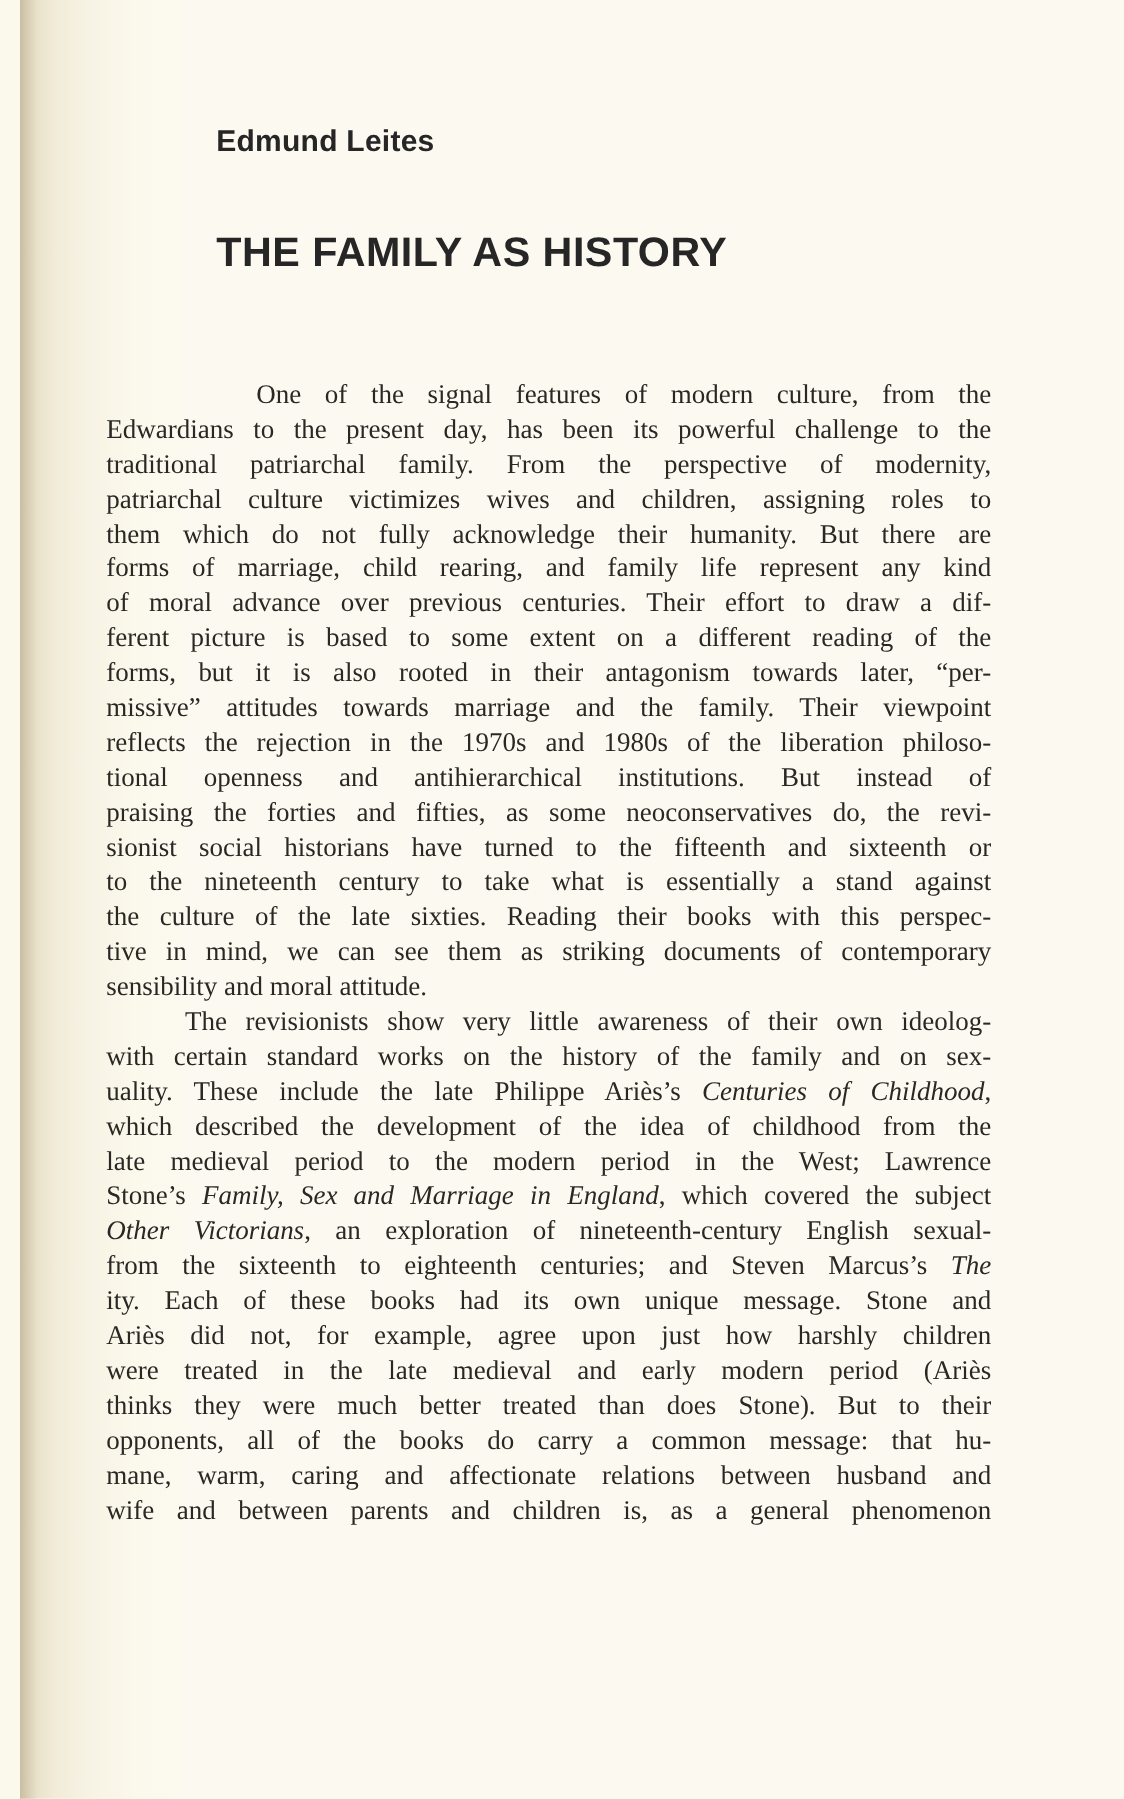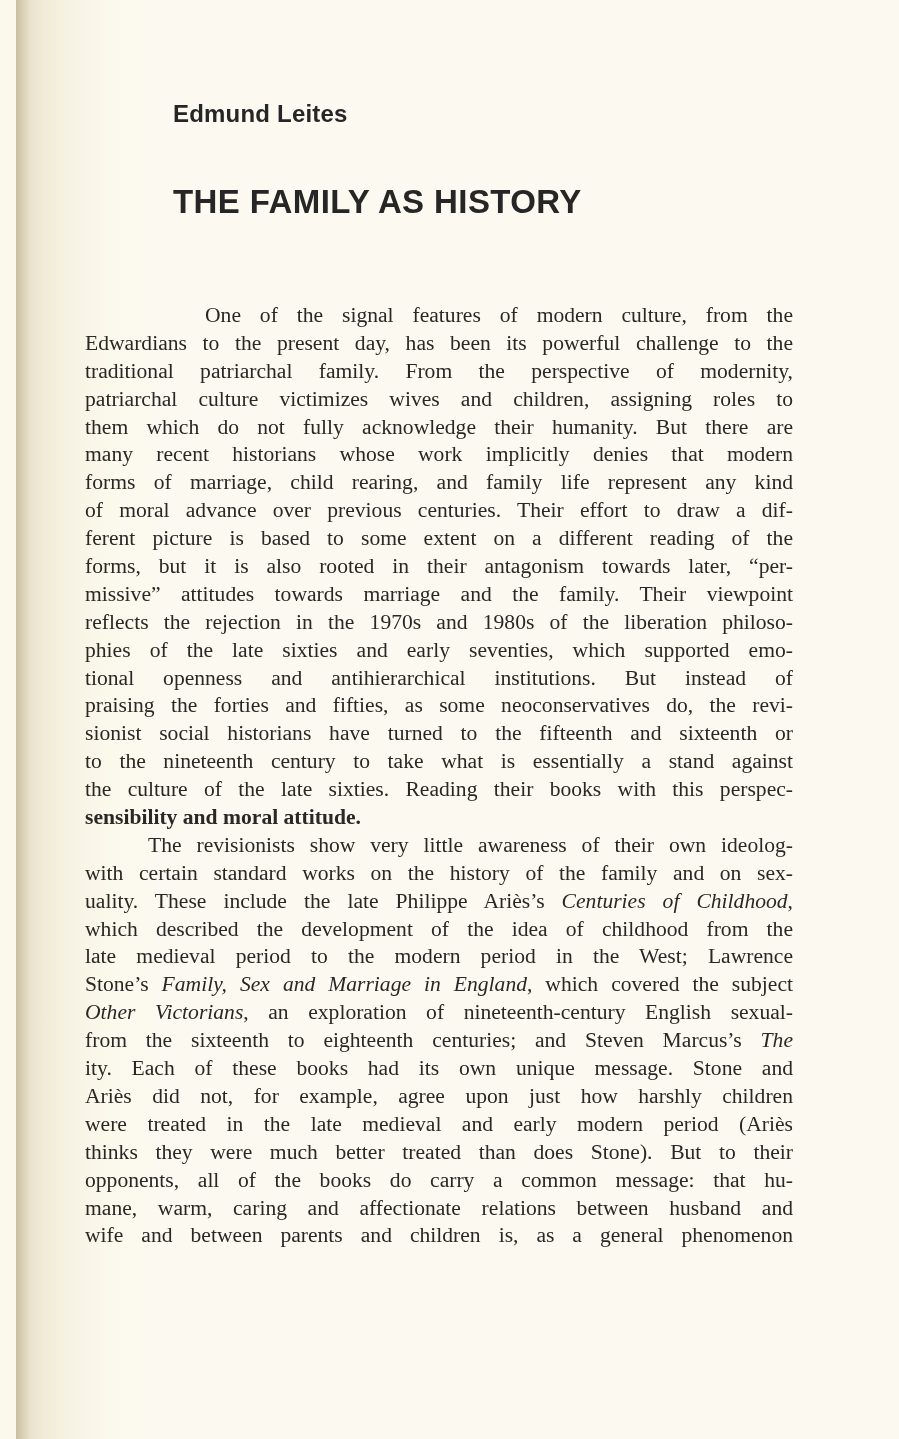--- a/index.html
+++ b/index.html
@@ -69,21 +69,20 @@
   .line {
     display: block;
     white-space: nowrap;
     text-align: justify;
     text-align-last: justify;
     height: 27.9px;
     margin-left: 16px;
   }
   .line.last {
     text-align-last: left;
-    font-weight: bold;
   }
   .line.indent-big {
     padding-left: 120px;
   }
   .line.indent {
     padding-left: 63px;
   }
   .it {
     font-style: italic;
   }
@@ -97,33 +96,32 @@
   <div class="author">Edmund Leites</div>
   <div class="title">THE FAMILY AS HISTORY</div>
 
   <div class="body-text">
     <div id="para-0">
         <span class="line indent-big"><span>One of the signal features of modern culture, from the</span></span>
         <span class="line"><span>Edwardians to the present day, has been its powerful challenge to the</span></span>
         <span class="line"><span>traditional patriarchal family. From the perspective of modernity,</span></span>
         <span class="line"><span>patriarchal culture victimizes wives and children, assigning roles to</span></span>
         <span class="line"><span>them which do not fully acknowledge their humanity. But there are</span></span>
-        <span class="line"><span>many recent historians whose work implicitly denies that modern</span></span>
         <span class="line"><span>forms of marriage, child rearing, and family life represent any kind</span></span>
         <span class="line"><span>of moral advance over previous centuries. Their effort to draw a dif-</span></span>
         <span class="line"><span>ferent picture is based to some extent on a different reading of the</span></span>
         <span class="line"><span>forms, but it is also rooted in their antagonism towards later, “per-</span></span>
         <span class="line"><span>missive” attitudes towards marriage and the family. Their viewpoint</span></span>
         <span class="line"><span>reflects the rejection in the 1970s and 1980s of the liberation philoso-</span></span>
-        <span class="line"><span>phies of the late sixties and early seventies, which supported emo-</span></span>
         <span class="line"><span>tional openness and antihierarchical institutions. But instead of</span></span>
         <span class="line"><span>praising the forties and fifties, as some neoconservatives do, the revi-</span></span>
         <span class="line"><span>sionist social historians have turned to the fifteenth and sixteenth or</span></span>
         <span class="line"><span>to the nineteenth century to take what is essentially a stand against</span></span>
         <span class="line"><span>the culture of the late sixties. Reading their books with this perspec-</span></span>
+        <span class="line"><span>tive in mind, we can see them as striking documents of contemporary</span></span>
         <span class="line last"><span>sensibility and moral attitude.</span></span>
       </div>
     <div id="para-1">
         <span class="line indent"><span>The revisionists show very little awareness of their own ideolog-</span></span>
         <span class="line"><span>with certain standard works on the history of the family and on sex-</span></span>
         <span class="line"><span>uality. These include the late Philippe Ariès’s </span><span class="it">Centuries of Childhood</span><span>,</span></span>
         <span class="line"><span>which described the development of the idea of childhood from the</span></span>
         <span class="line"><span>late medieval period to the modern period in the West; Lawrence</span></span>
         <span class="line"><span>Stone’s </span><span class="it">Family, Sex and Marriage in England</span><span>, which covered the subject</span></span>
         <span class="line"><span class="it">Other Victorians</span><span>, an exploration of nineteenth-century English sexual-</span></span>

